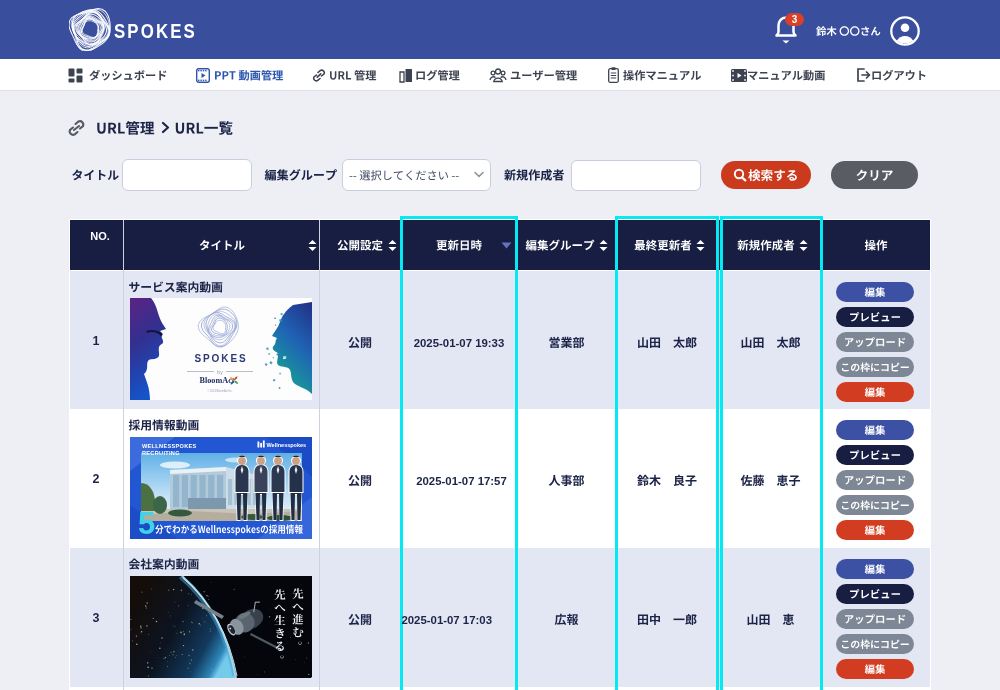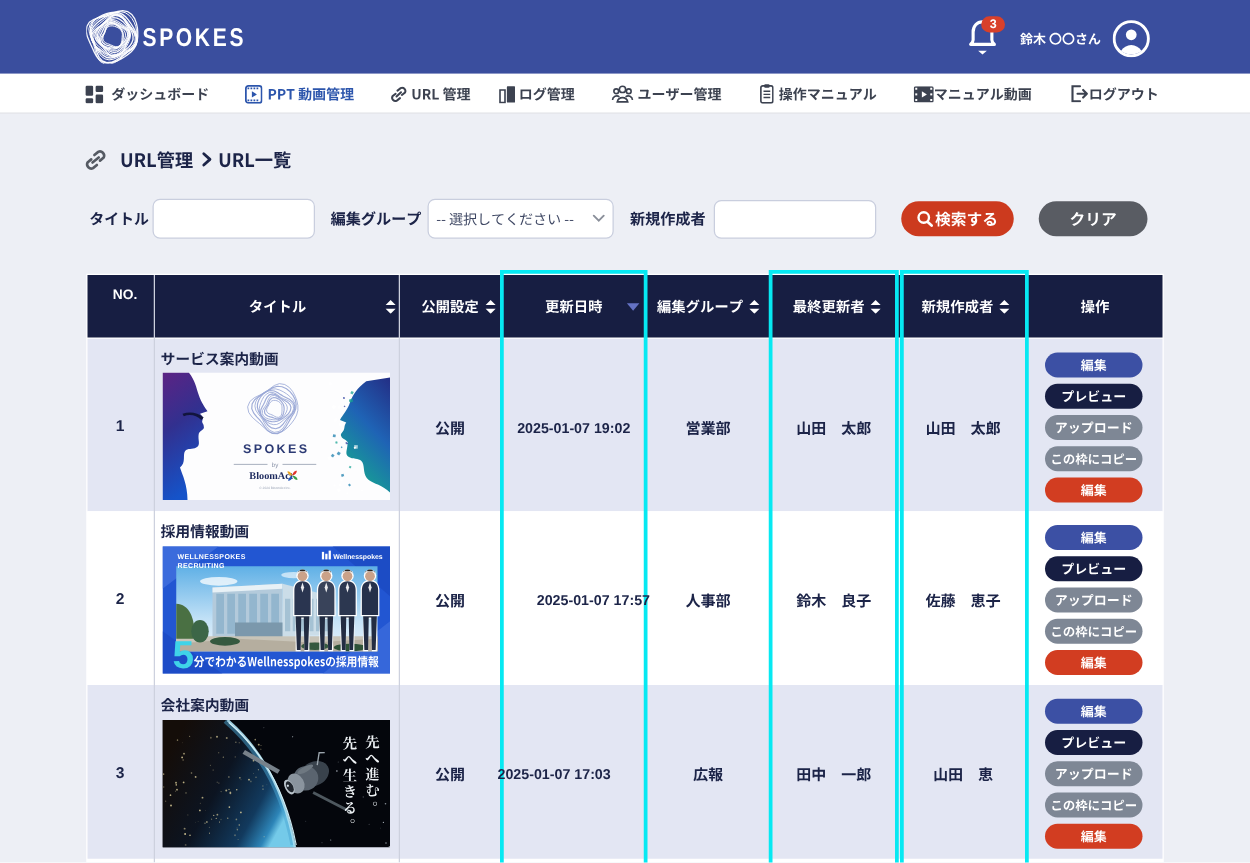--- a/index.html
+++ b/index.html
@@ -145,35 +145,35 @@
     <path d="M4.5 11 L8.5 7 L0.5 7 Z" fill="#fff"></path>
   </svg>
 <svg style="position:absolute;left:799px;top:239.5px" width="9" height="11" viewBox="0 0 9 11">
 <path d="M4.5 0 L8.5 4 L0.5 4 Z" fill="#fff"></path>
     <path d="M4.5 11 L8.5 7 L0.5 7 Z" fill="#fff"></path>
   </svg>
 <div style="position:absolute;background:#06e9f2;box-shadow:0 0 2px #06e9f2;left:400px;top:215.5px;width:118px;height:480px;background:transparent;border:3px solid #06e9f2;box-shadow:none"></div>
 <div style="position:absolute;background:#06e9f2;box-shadow:0 0 2px #06e9f2;left:615px;top:215.5px;width:104px;height:480px;background:transparent;border:3px solid #06e9f2;box-shadow:none"></div>
 <div style="position:absolute;background:#06e9f2;box-shadow:0 0 2px #06e9f2;left:719.5px;top:215.5px;width:103px;height:480px;background:transparent;border:3px solid #06e9f2;box-shadow:none"></div>
 <div style="position:absolute;left:70px;top:271px;width:52px;height:139px;display:flex;align-items:center;justify-content:center;font:700 12.5px 'Liberation Sans',sans-serif;color:#1c2448">1</div>
-<div style="position:absolute;left:403px;top:336.5px;width:112px;text-align:center;white-space:nowrap;font:600 11.4px 'Liberation Sans',sans-serif;color:#1c2448">2025-01-07 19:02</div>
+<div style="position:absolute;left:403px;top:336.5px;width:112px;text-align:center;white-space:nowrap;font:600 11.4px 'Liberation Sans',sans-serif;color:#1c2448">2025-01-07 19:33</div>
 <div style="position:absolute;left:836px;top:282px;width:78px;height:20px;border-radius:10px;background:#3c50a4"></div>
 <div style="position:absolute;left:836px;top:307px;width:78px;height:20px;border-radius:10px;background:#171e42"></div>
 <div style="position:absolute;left:836px;top:332px;width:78px;height:20px;border-radius:10px;background:#7e8795"></div>
 <div style="position:absolute;left:836px;top:357px;width:78px;height:20px;border-radius:10px;background:#7e8795"></div>
 <div style="position:absolute;left:836px;top:382px;width:78px;height:20px;border-radius:10px;background:#d23d21"></div>
 <div style="position:absolute;left:70px;top:409px;width:52px;height:139px;display:flex;align-items:center;justify-content:center;font:700 12.5px 'Liberation Sans',sans-serif;color:#1c2448">2</div>
-<div style="position:absolute;left:403px;top:474.5px;width:117px;text-align:right;white-space:nowrap;font:600 11.4px 'Liberation Sans',sans-serif;color:#1c2448">2025-01-07 17:57</div>
+<div style="position:absolute;left:403px;top:474.5px;width:117px;text-align:center;white-space:nowrap;font:600 11.4px 'Liberation Sans',sans-serif;color:#1c2448">2025-01-07 17:57</div>
 <div style="position:absolute;left:836px;top:420px;width:78px;height:20px;border-radius:10px;background:#3c50a4"></div>
 <div style="position:absolute;left:836px;top:445px;width:78px;height:20px;border-radius:10px;background:#171e42"></div>
 <div style="position:absolute;left:836px;top:470px;width:78px;height:20px;border-radius:10px;background:#7e8795"></div>
 <div style="position:absolute;left:836px;top:495px;width:78px;height:20px;border-radius:10px;background:#7e8795"></div>
 <div style="position:absolute;left:836px;top:520px;width:78px;height:20px;border-radius:10px;background:#d23d21"></div>
 <div style="position:absolute;left:70px;top:548px;width:52px;height:139px;display:flex;align-items:center;justify-content:center;font:700 12.5px 'Liberation Sans',sans-serif;color:#1c2448">3</div>
-<div style="position:absolute;left:398px;top:613.5px;width:112px;text-align:left;white-space:nowrap;font:600 11.4px 'Liberation Sans',sans-serif;color:#1c2448">2025-01-07 17:03</div>
+<div style="position:absolute;left:380px;top:613.5px;width:112px;text-align:right;white-space:nowrap;font:600 11.4px 'Liberation Sans',sans-serif;color:#1c2448">2025-01-07 17:03</div>
 <div style="position:absolute;left:836px;top:559px;width:78px;height:20px;border-radius:10px;background:#3c50a4"></div>
 <div style="position:absolute;left:836px;top:584px;width:78px;height:20px;border-radius:10px;background:#171e42"></div>
 <div style="position:absolute;left:836px;top:609px;width:78px;height:20px;border-radius:10px;background:#7e8795"></div>
 <div style="position:absolute;left:836px;top:634px;width:78px;height:20px;border-radius:10px;background:#7e8795"></div>
 <div style="position:absolute;left:836px;top:659px;width:78px;height:20px;border-radius:10px;background:#d23d21"></div>
 <svg style="position:absolute;left:130px;top:298px" width="182" height="102" viewBox="0 0 182 102">
     <rect width="182" height="102" fill="#fdfdfe"></rect>
     <defs>
 <linearGradient id="t1l" x1="0" y1="0" x2="0.25" y2="1">
 <stop offset="0" stop-color="#5c2384"></stop>

